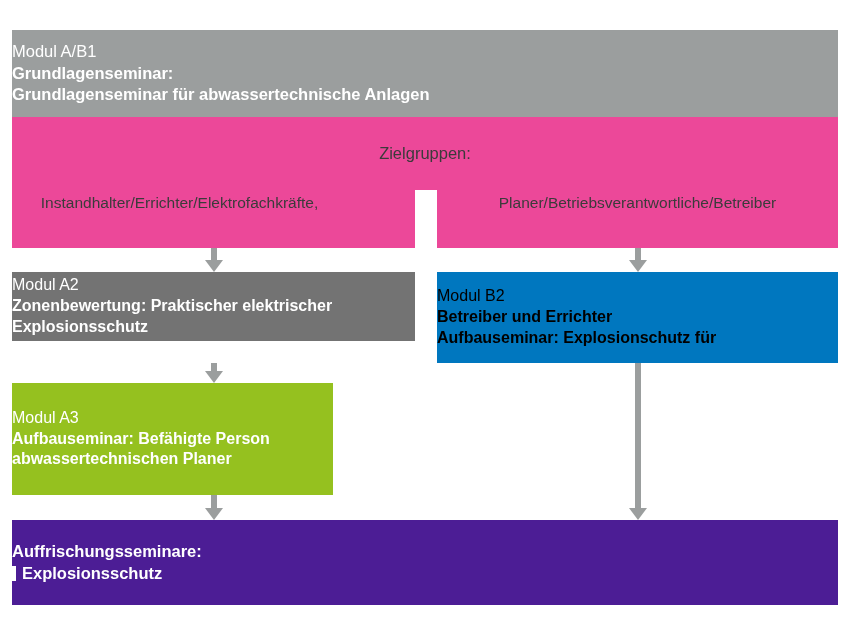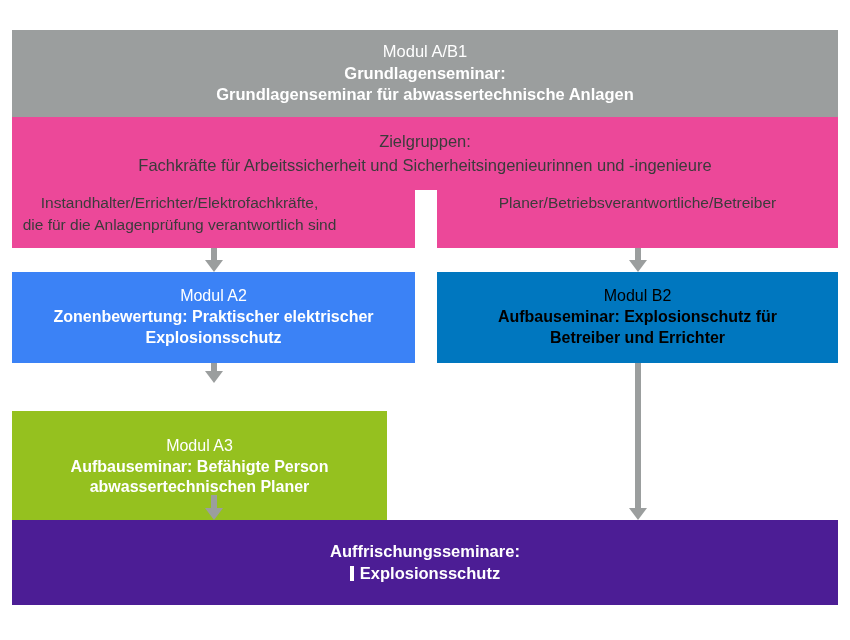--- a/index.html
+++ b/index.html
@@ -17,21 +17,21 @@
     height: 640px;
     background: #ffffff;
     overflow: hidden;
   }
 
   .box {
     position: absolute;
     box-sizing: border-box;
     display: flex;
     flex-direction: column;
-    align-items: center;
+    align-items: flex-start;
     justify-content: center;
     text-align: center;
     line-height: 1.30;
   }
 
   
   .box-top {
     left: 12px;
     top: 30px;
     width: 826px;
@@ -92,34 +92,33 @@
     box-sizing: border-box;
   }
   .band-col-left  { left: 0px;   width: 335px; }
   .band-col-right { left: 425px; width: 401px; }
 
   
   .box-a2 {
     left: 12px;
     top: 272px;
     width: 403px;
-    height: 91px;
-    background: #3b82f6;
+    height: 69px;
+    background: #737373;
     color: #ffffff;
     font-size: 16px;
   }
   .box-a3 {
     left: 12px;
     top: 383px;
-    width: 375px;
+    width: 321px;
     height: 112px;
     background: #95c11f;
     color: #ffffff;
     font-size: 16px;
-    margin-top: 28px;
   }
   .box-b2 {
     left: 437px;
     top: 272px;
     width: 401px;
     height: 91px;
     background: #0077bf;
     color: #000000;
     font-size: 16px;
   }
@@ -183,28 +182,26 @@
 
   <div class="box box-top">
     <div class="line-reg">Modul A/B1</div>
     <div class="line-bold">Grundlagenseminar:</div>
     <div class="line-bold">Grundlagenseminar für abwassertechnische Anlagen</div>
   </div>
 
   <div class="band-light">
     <div class="band-head">
       <div>Zielgruppen:</div>
-      <div>Fachkräfte für Arbeitssicherheit und Sicherheitsingenieurinnen und -ingenieure</div>
     </div>
 
     <div class="band-split"></div>
 
     <div class="band-col band-col-left">
       <div>Instandhalter/Errichter/Elektrofachkräfte,</div>
-      <div>die für die Anlagenprüfung verantwortlich sind</div>
     </div>
 
     <div class="band-col band-col-right">
       <div>Planer/Betriebsverantwortliche/Betreiber</div>
     </div>
   </div>
 
   <div class="arrow" style="left:205px; top:248px; width:18px; height:24px;">
     <div class="stem" style="height:12px;"></div>
     <div class="head"></div>
@@ -215,22 +212,22 @@
   </div>
 
   <div class="box box-a2">
     <div class="mod-title">Modul A2</div>
     <div class="mod-sub">Zonenbewertung: Praktischer elektrischer</div>
     <div class="mod-sub">Explosionsschutz</div>
   </div>
 
   <div class="box box-b2">
     <div class="mod-title">Modul B2</div>
+    <div class="mod-sub">Betreiber und Errichter</div>
     <div class="mod-sub">Aufbauseminar: Explosionschutz für</div>
-    <div class="mod-sub">Betreiber und Errichter</div>
   </div>
 
   <div class="arrow" style="left:205px; top:363px; width:18px; height:20px;">
     <div class="stem" style="height:9px;"></div>
     <div class="head"></div>
   </div>
 
   <div class="box box-a3">
     <div class="mod-title">Modul A3</div>
     <div class="mod-sub">Aufbauseminar: Befähigte Person</div>

